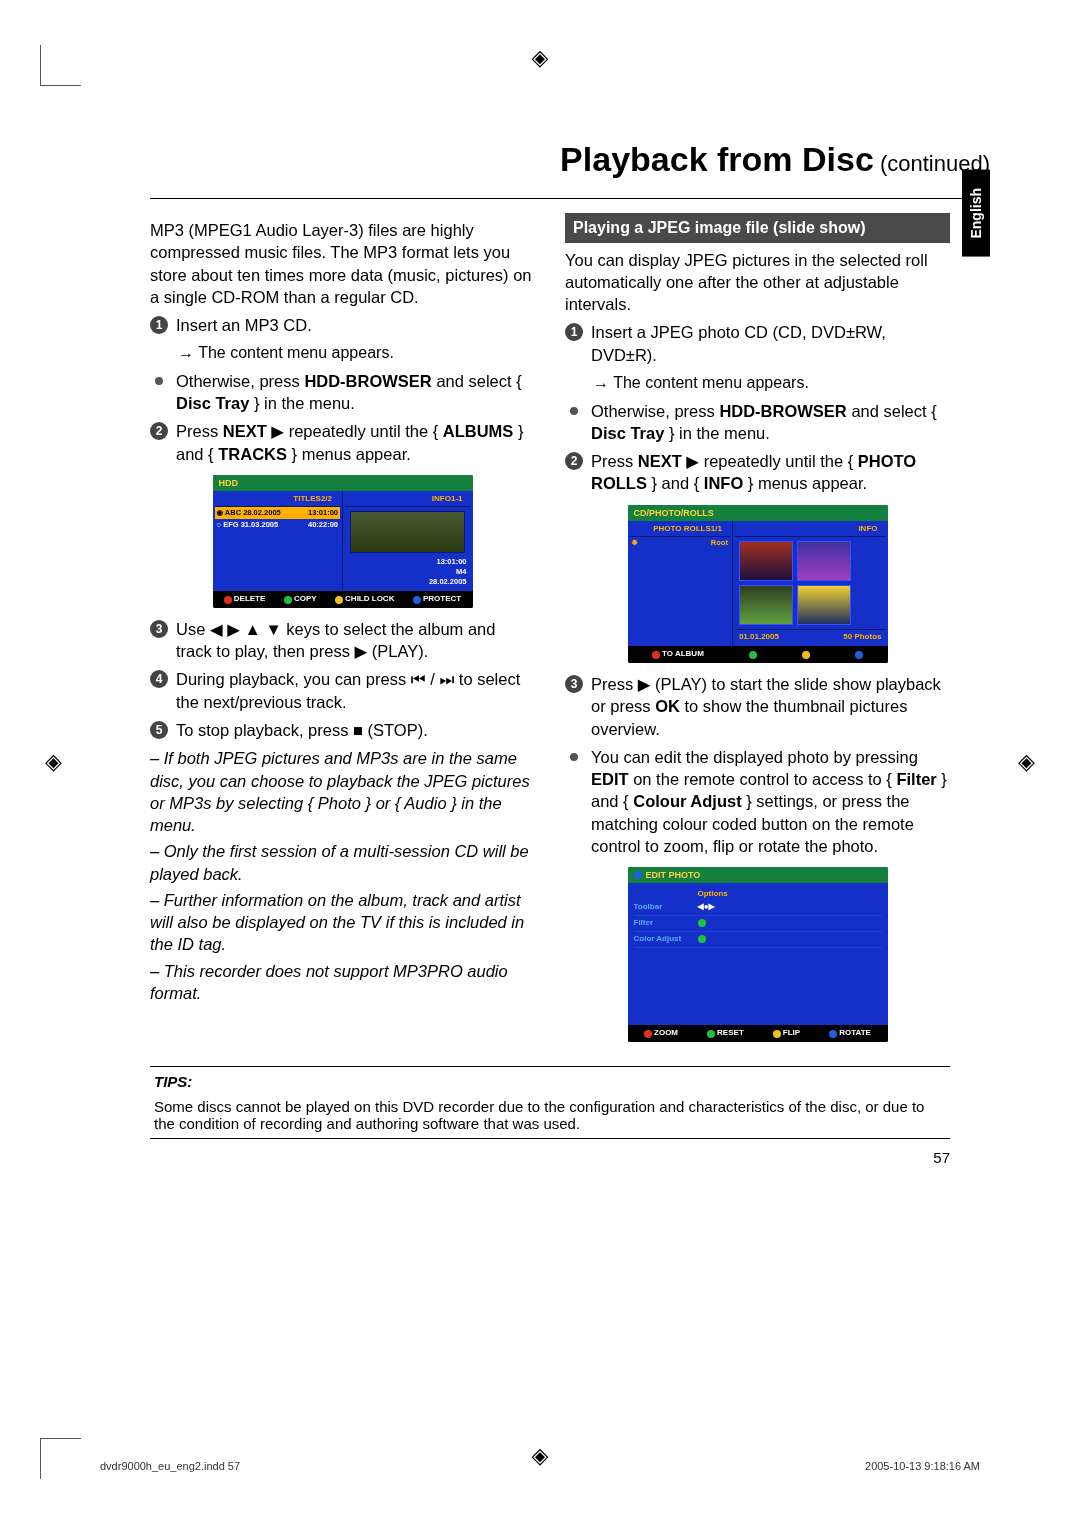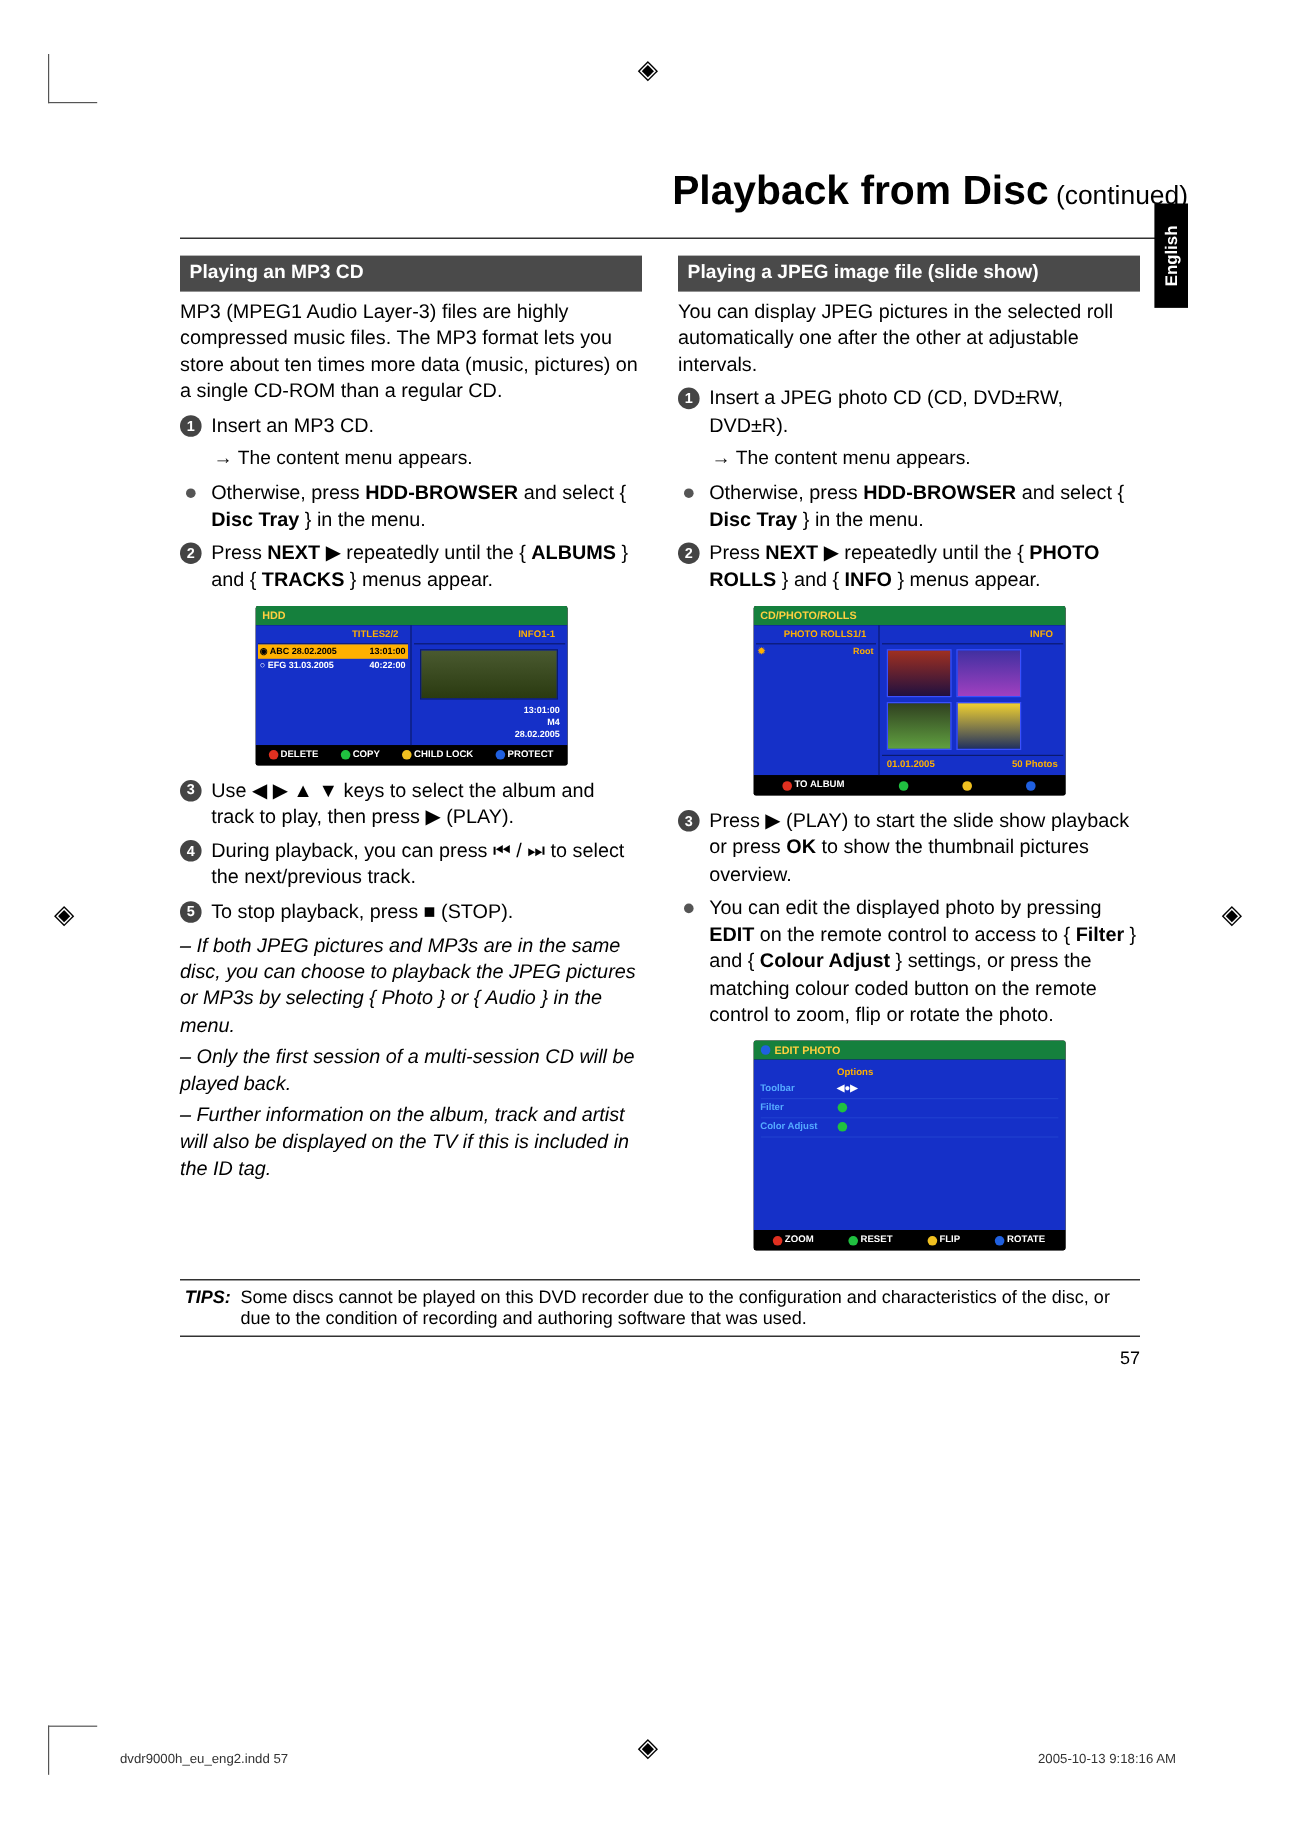--- a/index.html
+++ b/index.html
@@ -215,20 +215,21 @@
   .tips-box {
     border-top: 1px solid #000;
     border-bottom: 1px solid #000;
     padding: 6px 4px;
     margin-top: 14px;
     margin-left: 60px;
     margin-right: 40px;
     font-size: 15px;
     display: flex;
     gap: 8px;
+    flex-direction: column;
   }
   .tips-label { font-weight: bold; font-style: italic; }
   .page-num {
     text-align: right;
     margin-right: 40px;
     margin-top: 10px;
     font-size: 15px;
   }
   .footer-line {
     position: absolute;
@@ -255,21 +256,20 @@
 
   <div class="title-row">
     <span class="main">Playback from Disc</span><span class="sub"> (continued)</span>
   </div>
 
   <div class="lang-tab">English</div>
 
   <div class="columns">
 
     <div class="col">
-      <div class="sect-header">Playing an MP3 CD</div>
       <p>MP3 (MPEG1 Audio Layer-3) files are highly compressed music files.  The MP3 format lets you store about ten times more data (music, pictures) on a single CD-ROM than a regular CD.</p>
 
       <div class="step">
         <span class="bullet-num">1</span>
         <span>Insert an MP3 CD.</span>
       </div>
       <div class="sub-arrow">→ <span>The content menu appears.</span></div>
 
       <div class="step">
         <span class="bullet-dot"></span>
@@ -341,20 +341,21 @@
       </div>
       <div class="step">
         <span class="bullet-num">5</span>
         <span>To stop playback, press ■ (STOP).</span>
       </div>
 
       <div class="hints">
         <p>– If both JPEG pictures and MP3s are in the same disc, you can choose to playback the JPEG pictures or MP3s by selecting { Photo } or { Audio } in the menu.</p>
         <p>– Only the first session of a multi-session CD will be played back.</p>
         <p>– Further information on the album, track and artist will also be displayed on the TV if this is included in the ID tag.</p>
+        <p>– This recorder does not support MP3PRO audio format.</p>
       </div>
     </div>
 
     <div class="col">
       <div class="sect-header">Playing a JPEG image file (slide show)</div>
       <p>You can display JPEG pictures in the selected roll automatically one after the other at adjustable intervals.</p>
 
       <div class="step">
         <span class="bullet-num">1</span>
         <span>Insert a JPEG photo CD (CD, DVD±RW, DVD±R).</span>

